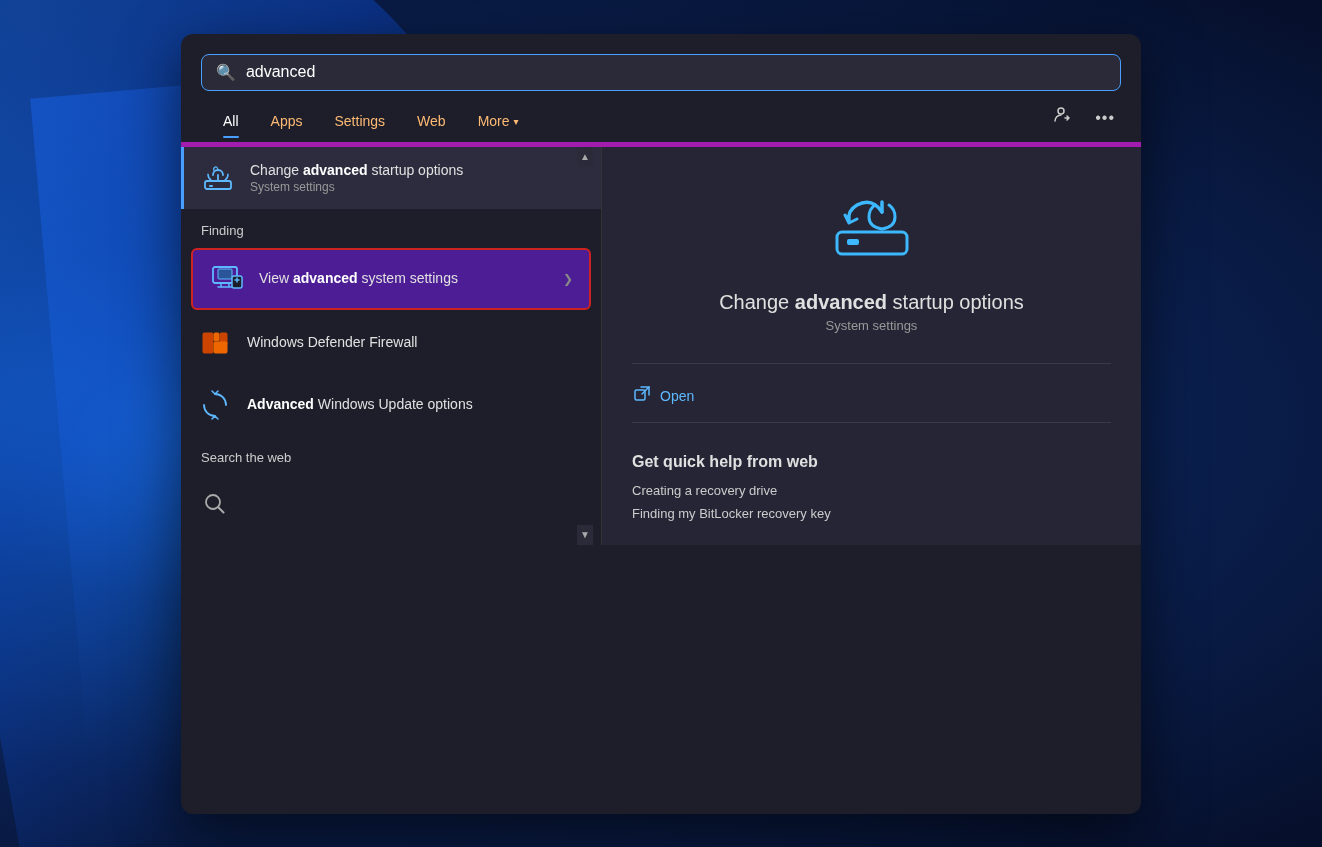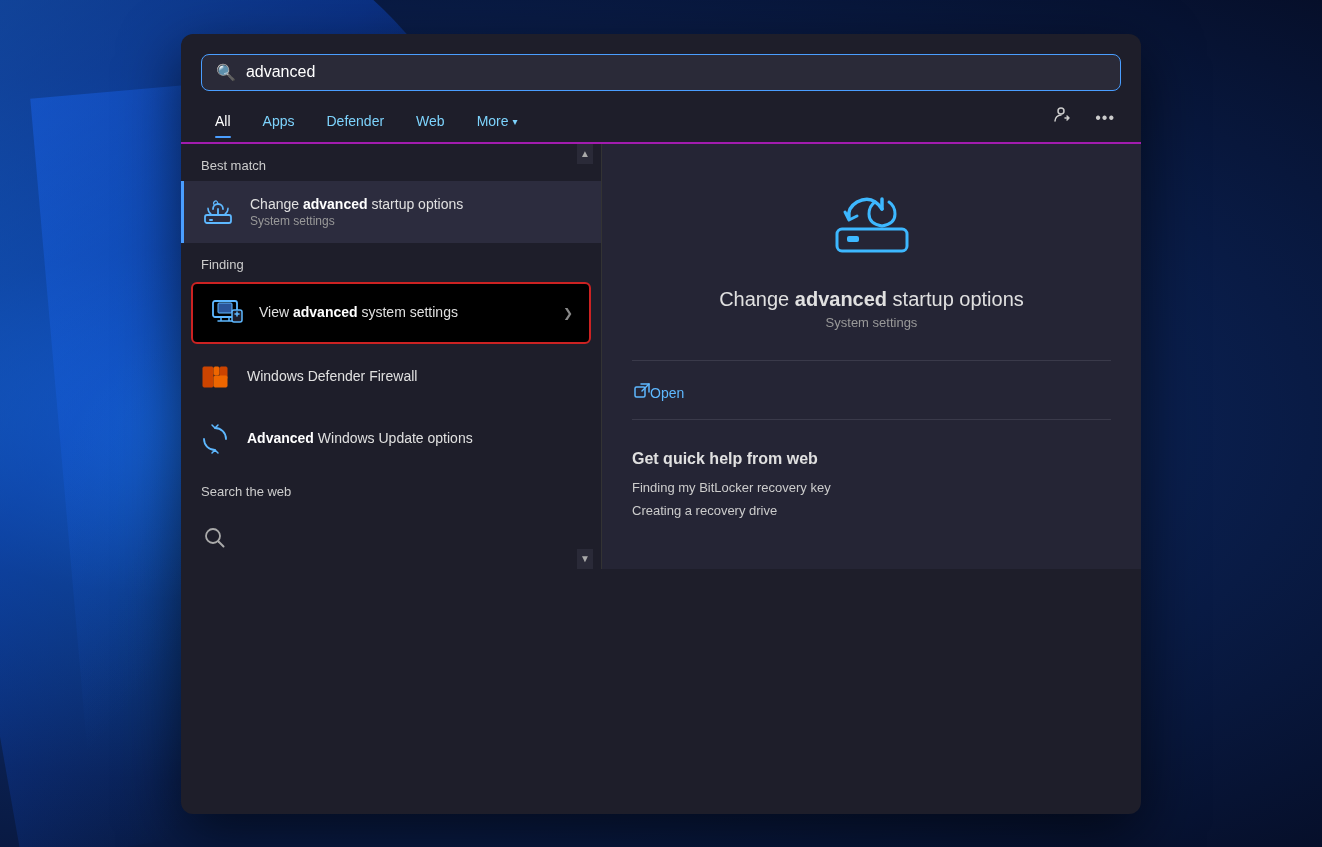--- a/index.html
+++ b/index.html
@@ -75,27 +75,27 @@
       color: #fff;
       font-size: 16px;
       font-family: 'Segoe UI', Arial, sans-serif;
       width: 100%;
     }
 
     
     .tabs-row {
       display: flex;
       align-items: center;
-      padding: 10px 20px 0 20px;
-      border-bottom: 2px solid #a21caf;
+      padding: 10px 20px 0 28px;
+      border-bottom: 5px solid #a21caf;
       gap: 4px;
     }
     .tab {
       padding: 8px 14px;
-      color: #7dd3fc;
+      color: #fdba74;
       font-size: 14px;
       cursor: pointer;
       border-radius: 6px 6px 0 0;
       position: relative;
       white-space: nowrap;
     }
     .tab.active {
       color: #fff;
     }
     .tab.active::after {
@@ -167,21 +167,21 @@
       cursor: pointer;
       position: relative;
       gap: 14px;
       min-height: 62px;
     }
     .result-item.selected {
       background: #2c2c3e;
       border-left: 3px solid #4a9eff;
     }
     .result-item.highlighted {
-      background: #000000;
+      background: #4c1d95;
       border: 2px solid #cc2222;
       border-radius: 6px;
       margin: 2px 10px;
     }
     .result-item.highlighted .chevron { display: flex; }
 
     .result-icon {
       width: 36px;
       height: 36px;
       flex-shrink: 0;
@@ -247,21 +247,21 @@
       margin-bottom: 20px;
     }
     .preview-divider {
       border: none;
       border-top: 1px solid #3a3a4a;
       margin: 10px 0 16px 0;
     }
     .preview-open-btn {
       display: flex;
       align-items: center;
-      gap: 0;
+      gap: 10px;
       color: #5eb8ff;
       font-size: 14px;
       cursor: pointer;
       padding: 6px 2px;
     }
     .preview-open-icon {
       font-size: 16px;
     }
     .preview-section-title {
       font-size: 16px;
@@ -295,21 +295,21 @@
   </div>
 
   <div class="tabs-row">
     <div class="tab active">
       <span>All</span>
     </div>
     <div class="tab">
       <span>Apps</span>
     </div>
     <div class="tab">
-      <span>Defender</span>
+      <span>Settings</span>
     </div>
     <div class="tab">
       <span>Web</span>
     </div>
     <div class="tab tab-more">
       <span>More</span>
       <span style="font-size:10px;">▾</span>
     </div>
     <div class="tabs-spacer"></div>
     <div class="tab-icons">
@@ -325,21 +325,20 @@
       </div>
     </div>
   </div>
 
   <div class="main-content">
 
     <div class="left-panel">
 
       <button class="scroll-btn scroll-btn-top">▲</button>
 
-      <div class="section-label">Best match</div>
 
       <div class="result-item selected">
         <div class="result-icon">
           <svg width="34" height="34" viewBox="0 0 34 34" fill="none">
             <rect x="4" y="20" width="26" height="8" rx="2" stroke="#5eb8ff" stroke-width="1.8" fill="none"></rect>
             <rect x="8" y="24" width="4" height="2" rx="1" fill="#5eb8ff"></rect>
             <path d="M17 20V14" stroke="#5eb8ff" stroke-width="1.8" stroke-linecap="round"></path>
             <path d="M12 14c0-2.8 2.2-5 5-5s5 2.2 5 5" stroke="#5eb8ff" stroke-width="1.8" stroke-linecap="round" fill="none"></path>
             <path d="M10 19a7 7 0 0 1-3-5.8" stroke="#5eb8ff" stroke-width="1.5" stroke-linecap="round" fill="none"></path>
             <path d="M24 19a7 7 0 0 0 3-5.8" stroke="#5eb8ff" stroke-width="1.5" stroke-linecap="round" fill="none"></path>
@@ -448,18 +447,18 @@
             <path d="M8 8L15 1" stroke="#5eb8ff" stroke-width="1.5" stroke-linecap="round"></path>
           </svg>
         </span>
         <span>Open</span>
       </div>
 
       <hr class="preview-divider">
 
       <div class="preview-section-title">Get quick help from web</div>
 
+      <a class="preview-link">Creating a recovery drive</a>
       <a class="preview-link">Finding my BitLocker recovery key</a>
-      <a class="preview-link">Creating a recovery drive</a>
 
     </div>
   </div>
 </div>
 
 </body></html>

